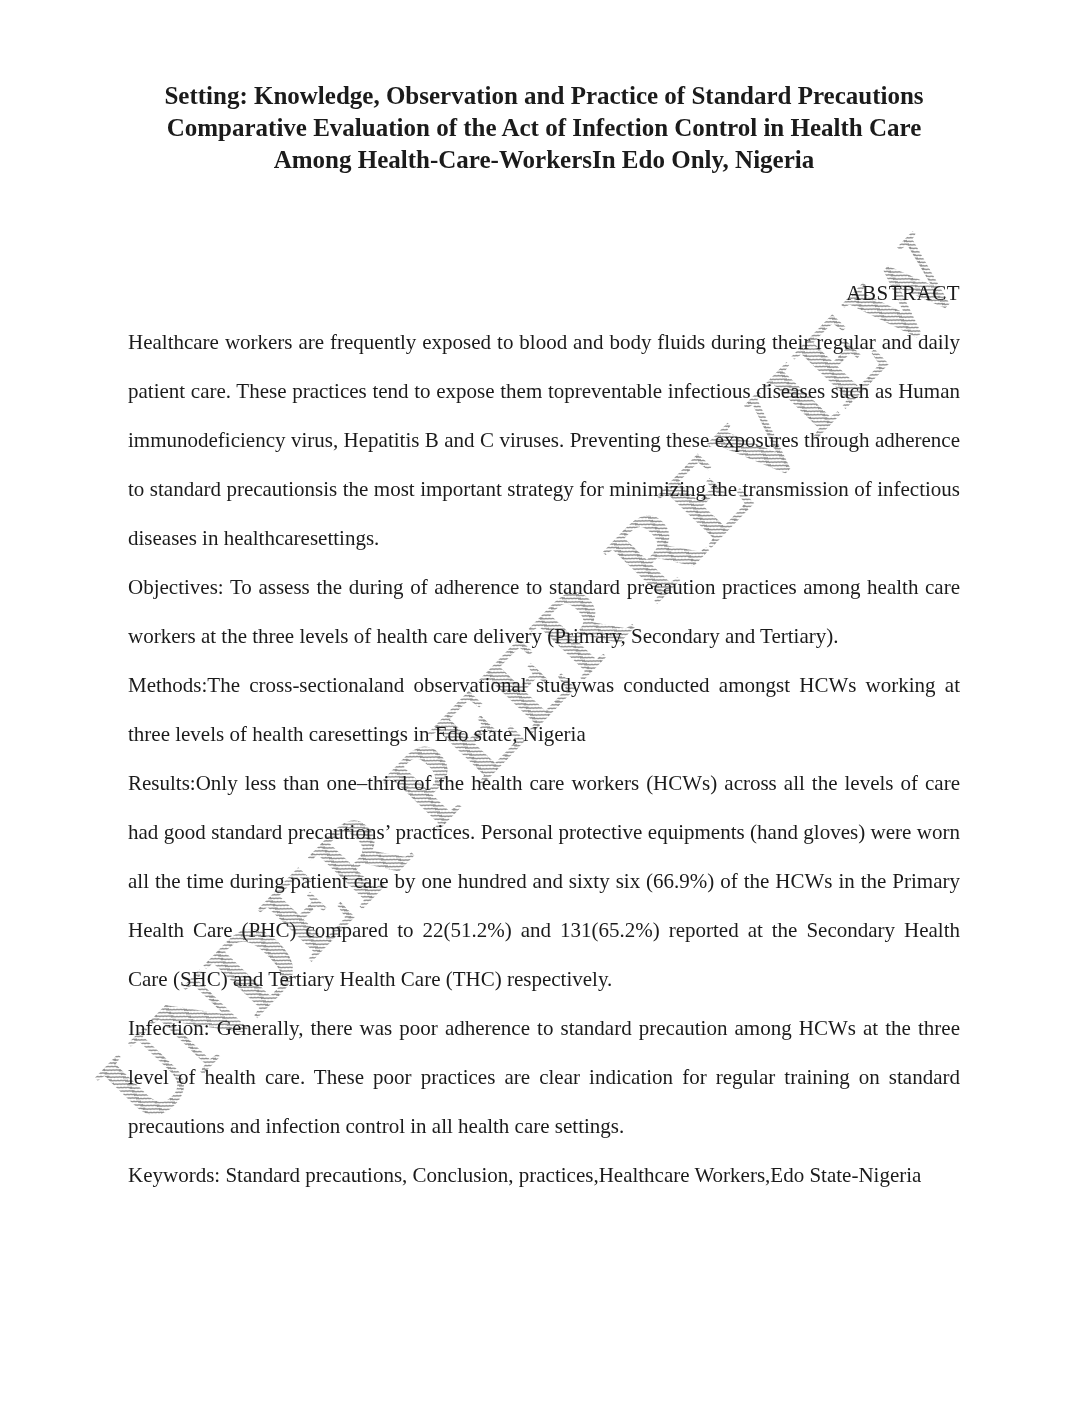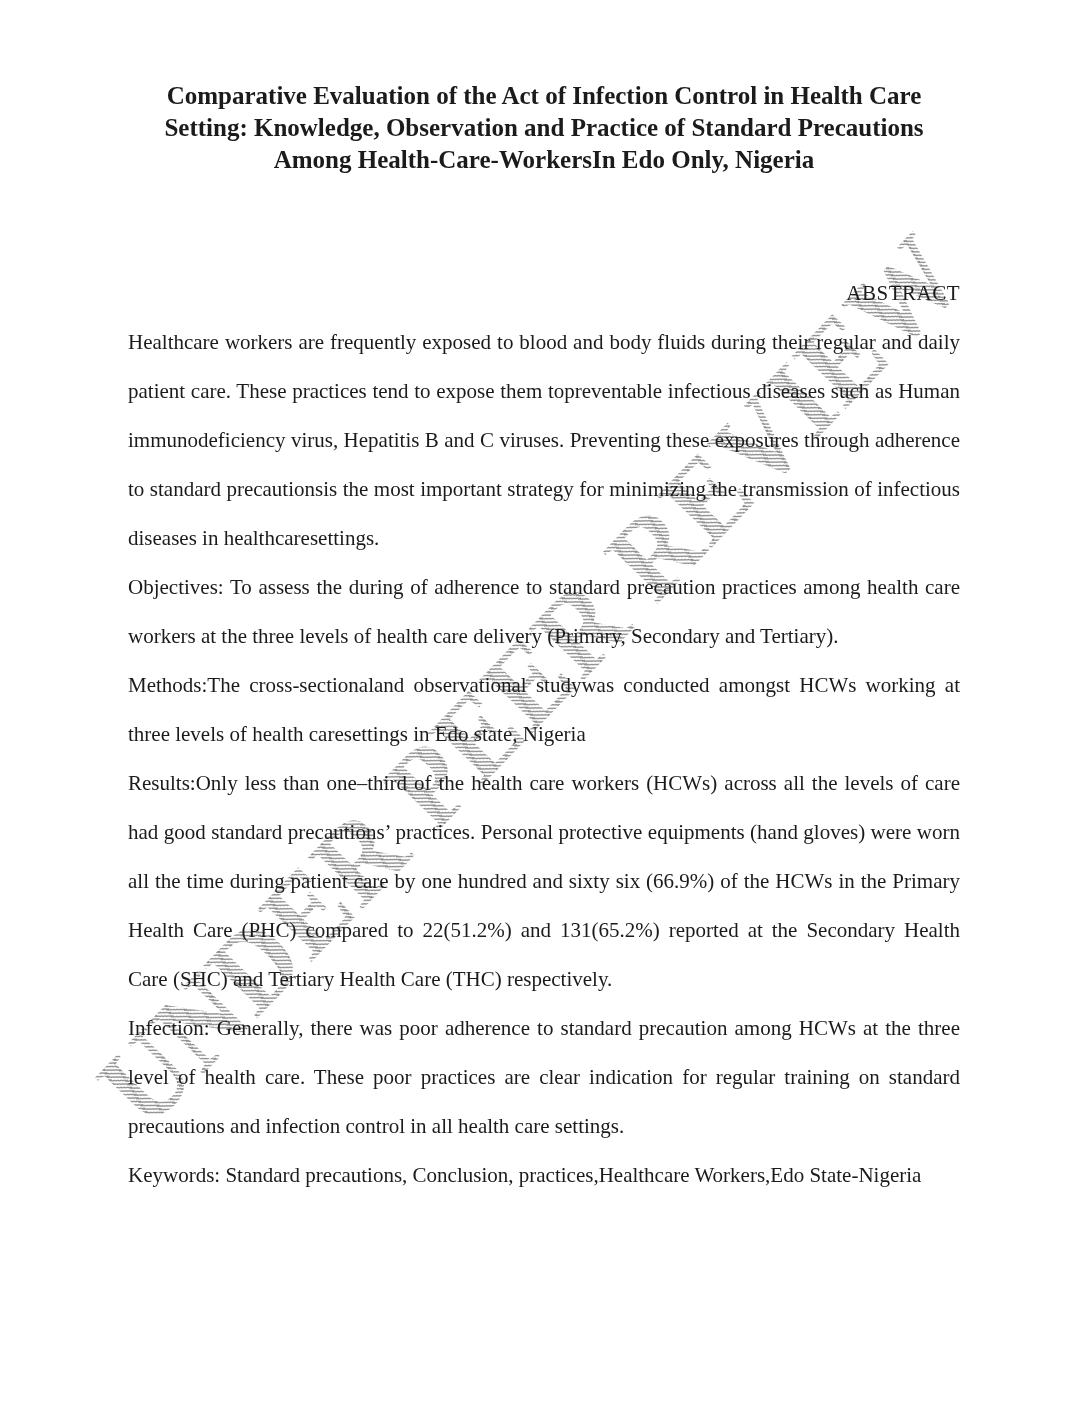--- a/index.html
+++ b/index.html
@@ -81,22 +81,22 @@
 </head>
 <body>
 
 <div class="page">
 
   <div class="watermark">UNDER PEER REVIEW</div>
 
   <div class="content">
 
     <div class="title">
+      <div>Setting: Knowledge, Observation and Practice of Standard Precautions</div>
       <div>Comparative Evaluation of the Act of Infection Control in Health Care</div>
-      <div>Setting: Knowledge, Observation and Practice of Standard Precautions</div>
       <div>Among Health-Care-WorkersIn Edo Only, Nigeria</div>
     </div>
 
     <div class="body-text">
 
       <p class="heading">ABSTRACT</p>
 
       <p><span class="lbl"></span><span>Healthcare workers are frequently exposed to blood and body fluids during their regular and daily patient care. These practices tend to expose them topreventable infectious diseases such as Human immunodeficiency virus, Hepatitis B and C viruses. Preventing these exposures through adherence to standard precautionsis the most important strategy for minimizing the transmission of infectious diseases in healthcaresettings.</span></p>
 
       <p><span class="lbl">Objectives</span><span>: To assess the during of adherence to standard precaution practices among health care workers at the three levels of health care delivery (Primary, Secondary and Tertiary).</span></p>

